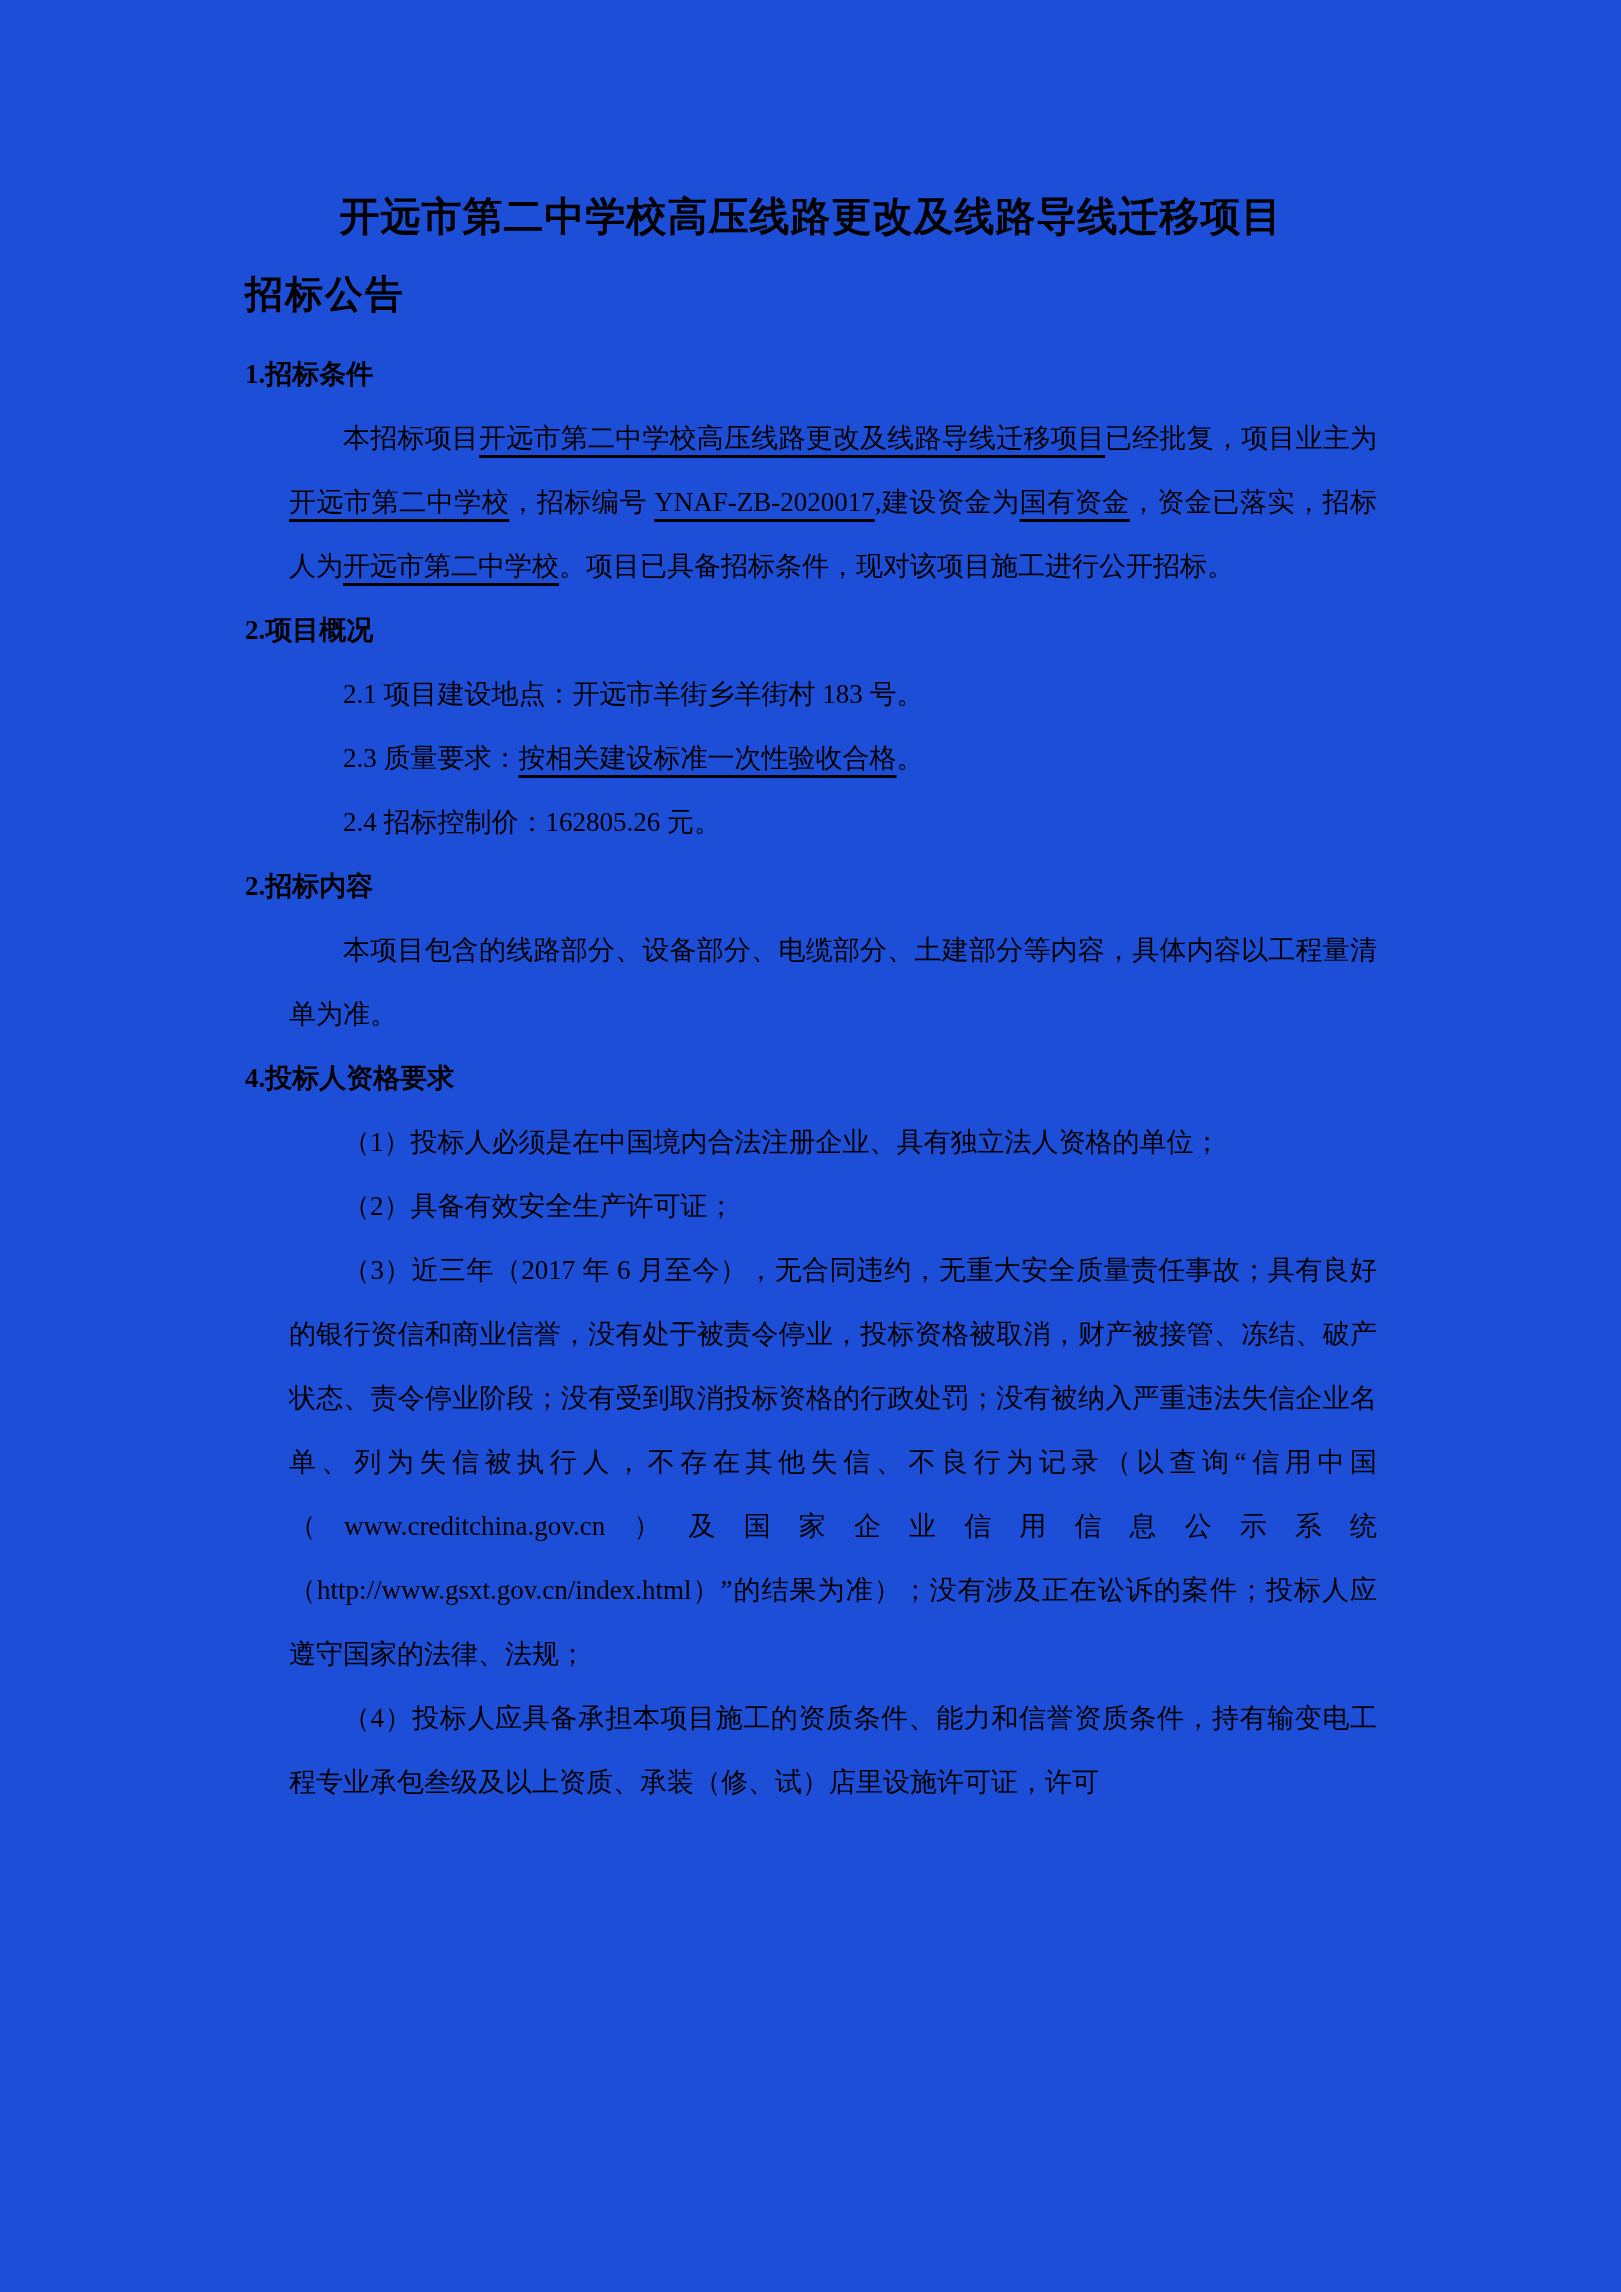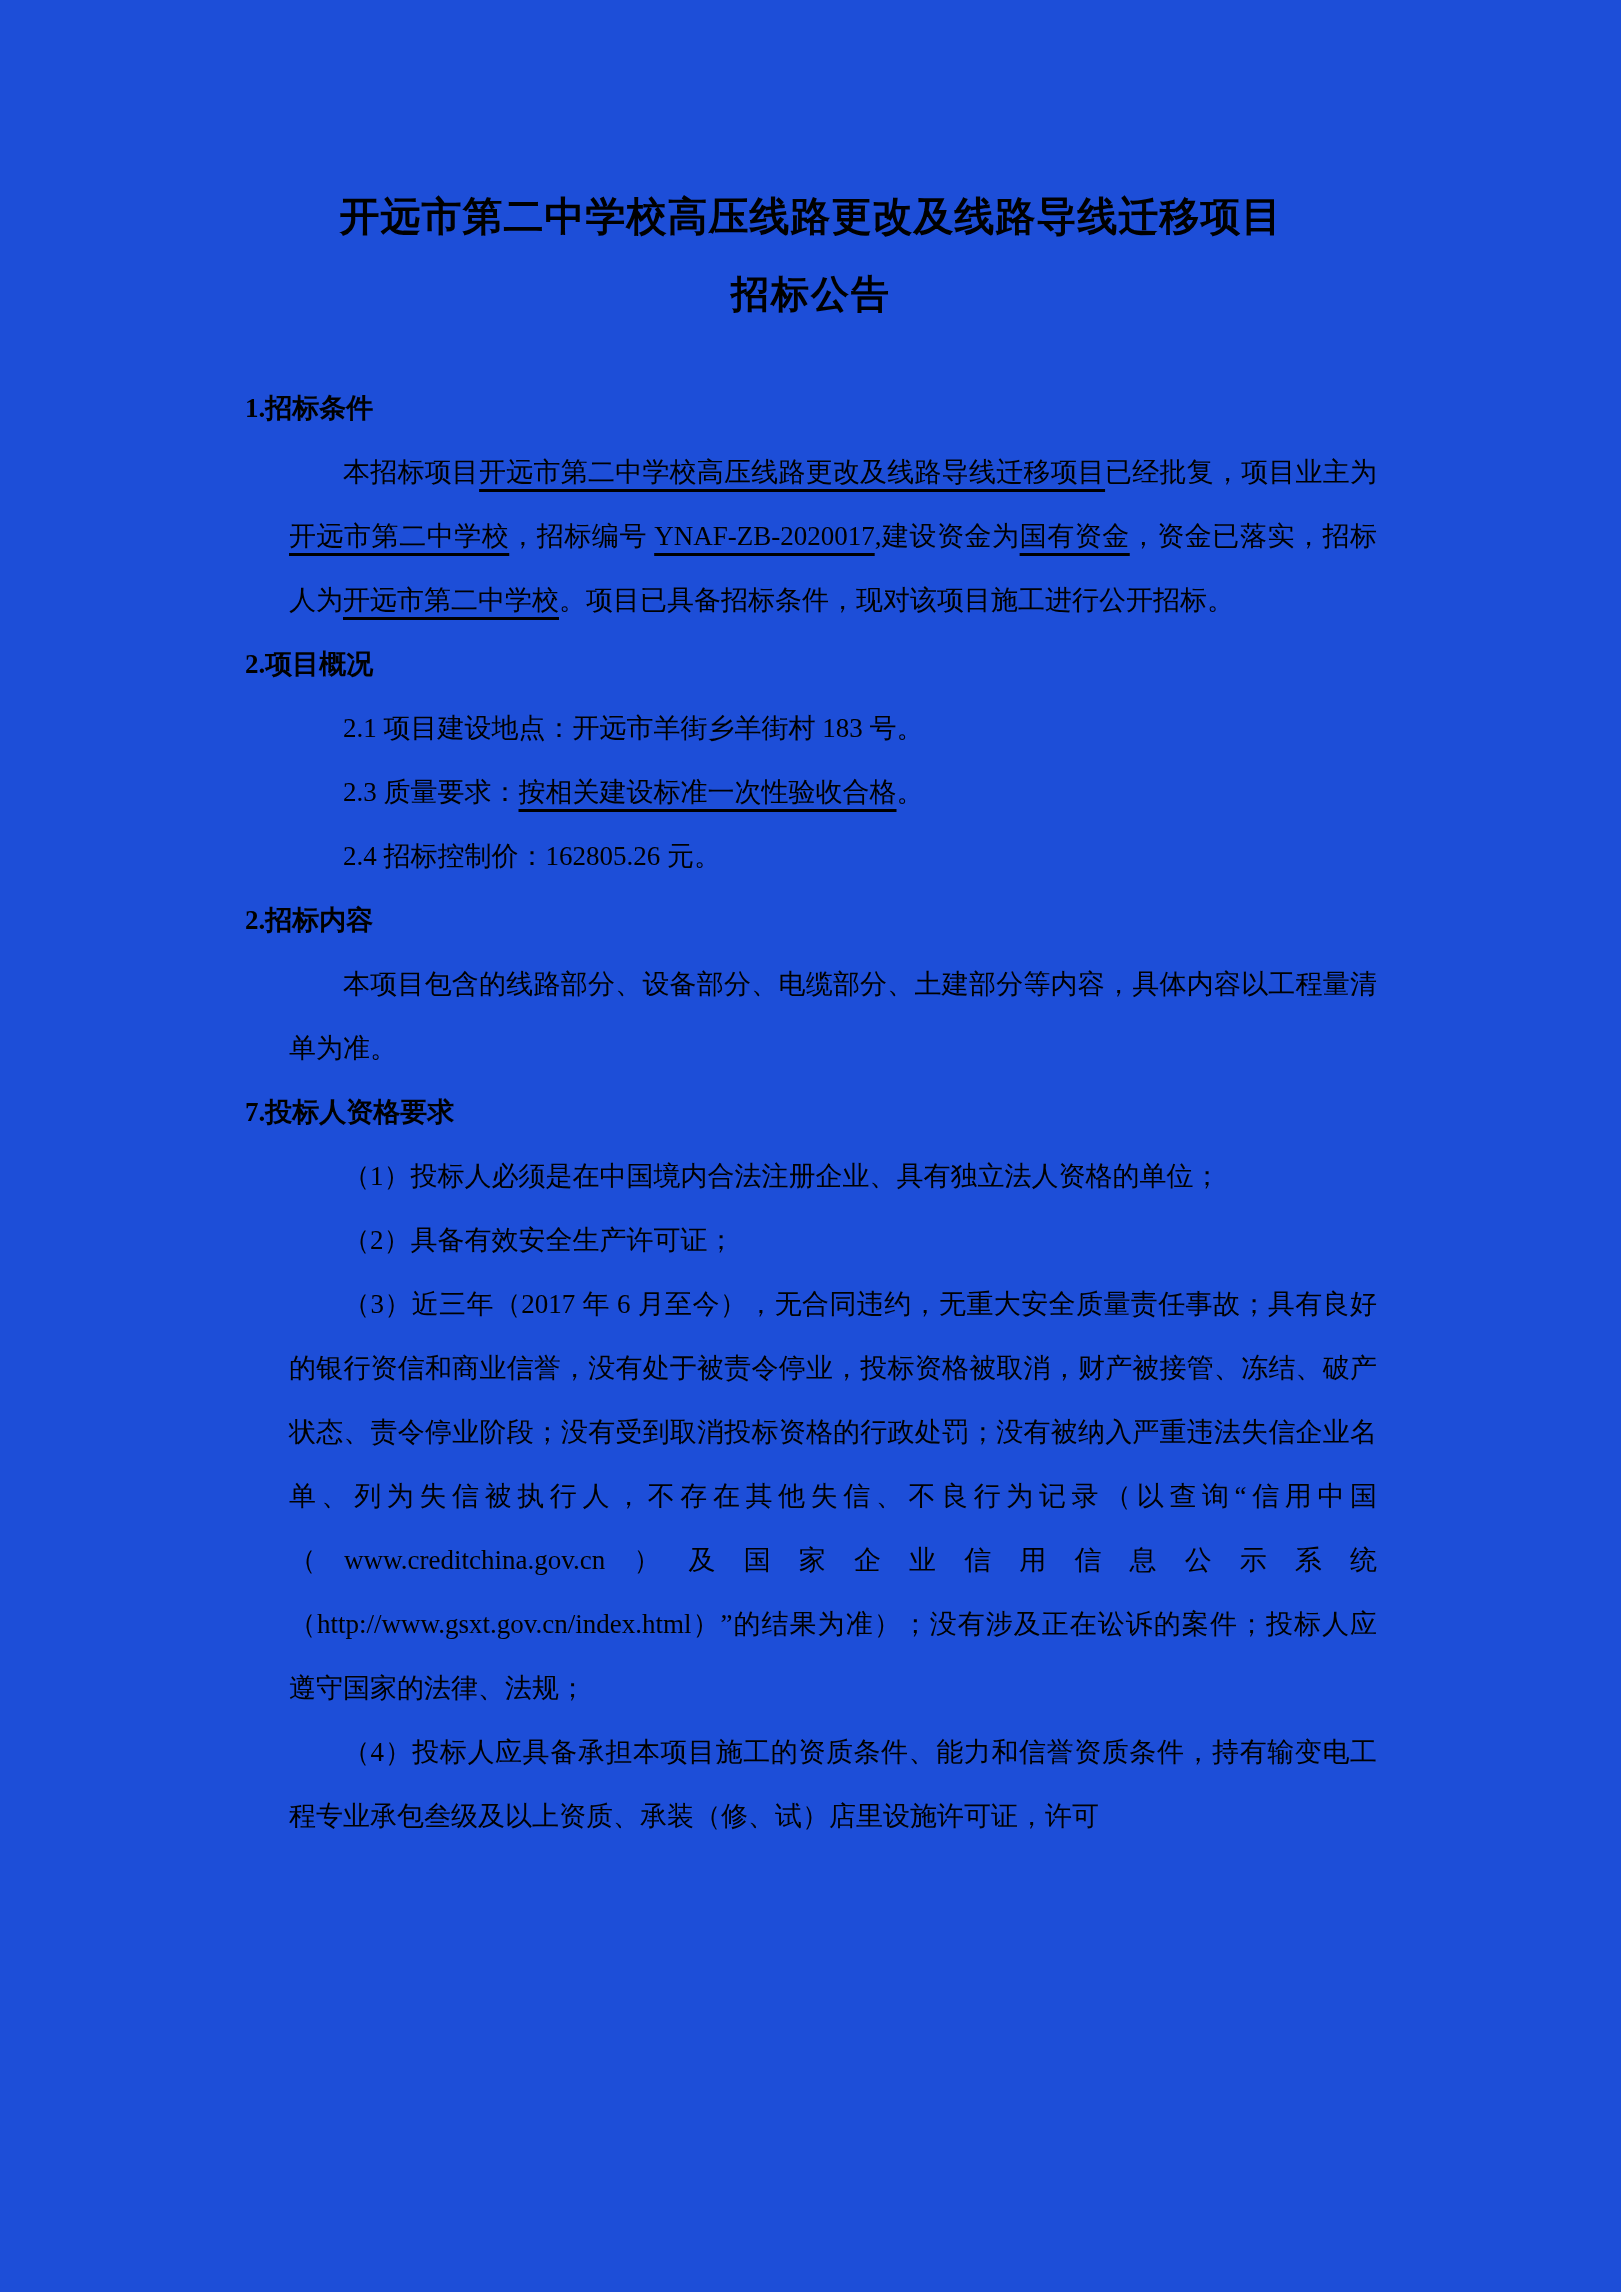--- a/index.html
+++ b/index.html
@@ -24,25 +24,25 @@
   }
   .doc-title {
     margin: 0 0 29px 0;
     font-size: 40px;
     line-height: 49px;
     font-weight: bold;
     text-align: center;
     letter-spacing: 1px;
   }
   .doc-subtitle {
-    margin: 0 0 57px 0;
+    margin: 0 0 23px 0;
     font-size: 38px;
     line-height: 49px;
     font-weight: bold;
-    text-align: center;
+    text-align: left;
     letter-spacing: 2px;
   }
   .sections p {
     margin: 0;
     font-size: 27px;
     line-height: 64px;
     text-align: justify;
   }
   .sections p.sec-heading {
     font-weight: bold;
@@ -67,21 +67,21 @@
     <h2 class="doc-subtitle">招标公告</h2>
     <div class="sections" id="sections">
         <p class="sec-heading">1.招标条件</p>
         <p class="body-par"><span>本招标项目</span><span class="ul">开远市第二中学校高压线路更改及线路导线迁移项目</span><span>已经批复，项目业主为</span><span class="ul">开远市第二中学校</span><span>，招标编号 </span><span class="ul">YNAF-ZB-2020017</span><span>,建设资金为</span><span class="ul">国有资金</span><span>，资金已落实，招标人为</span><span class="ul">开远市第二中学校</span><span>。项目已具备招标条件，现对该项目施工进行公开招标。</span></p>
         <p class="sec-heading">2.项目概况</p>
         <p class="body-par"><span>2.1 项目建设地点：开远市羊街乡羊街村 183 号。</span></p>
         <p class="body-par"><span>2.3 质量要求：</span><span class="ul">按相关建设标准一次性验收合格</span><span>。</span></p>
         <p class="body-par"><span>2.4 招标控制价：162805.26 元。</span></p>
         <p class="sec-heading">2.招标内容</p>
         <p class="body-par"><span>本项目包含的线路部分、设备部分、电缆部分、土建部分等内容，具体内容以工程量清单为准。</span></p>
-        <p class="sec-heading">7.投标人资格要求</p>
+        <p class="sec-heading">4.投标人资格要求</p>
         <p class="body-par"><span>（1）投标人必须是在中国境内合法注册企业、具有独立法人资格的单位；</span></p>
         <p class="body-par"><span>（2）具备有效安全生产许可证；</span></p>
         <p class="body-par"><span>（3）近三年（2017 年 6 月至今），无合同违约，无重大安全质量责任事故；具有良好的银行资信和商业信誉，没有处于被责令停业，投标资格被取消，财产被接管、冻结、破产状态、责令停业阶段；没有受到取消投标资格的行政处罚；没有被纳入严重违法失信企业名单、列为失信被执行人，不存在其他失信、不良行为记录（以查询“信用中国（www.creditchina.gov.cn）及国家企业信用信息公示系统（http://www.gsxt.gov.cn/index.html）”的结果为准）；没有涉及正在讼诉的案件；投标人应遵守国家的法律、法规；</span></p>
         <p class="body-par"><span>（4）投标人应具备承担本项目施工的资质条件、能力和信誉资质条件，持有输变电工程专业承包叁级及以上资质、承装（修、试）店里设施许可证，许可</span></p>
       </div>
   </div>
 </div>
 
 
 </body></html>

